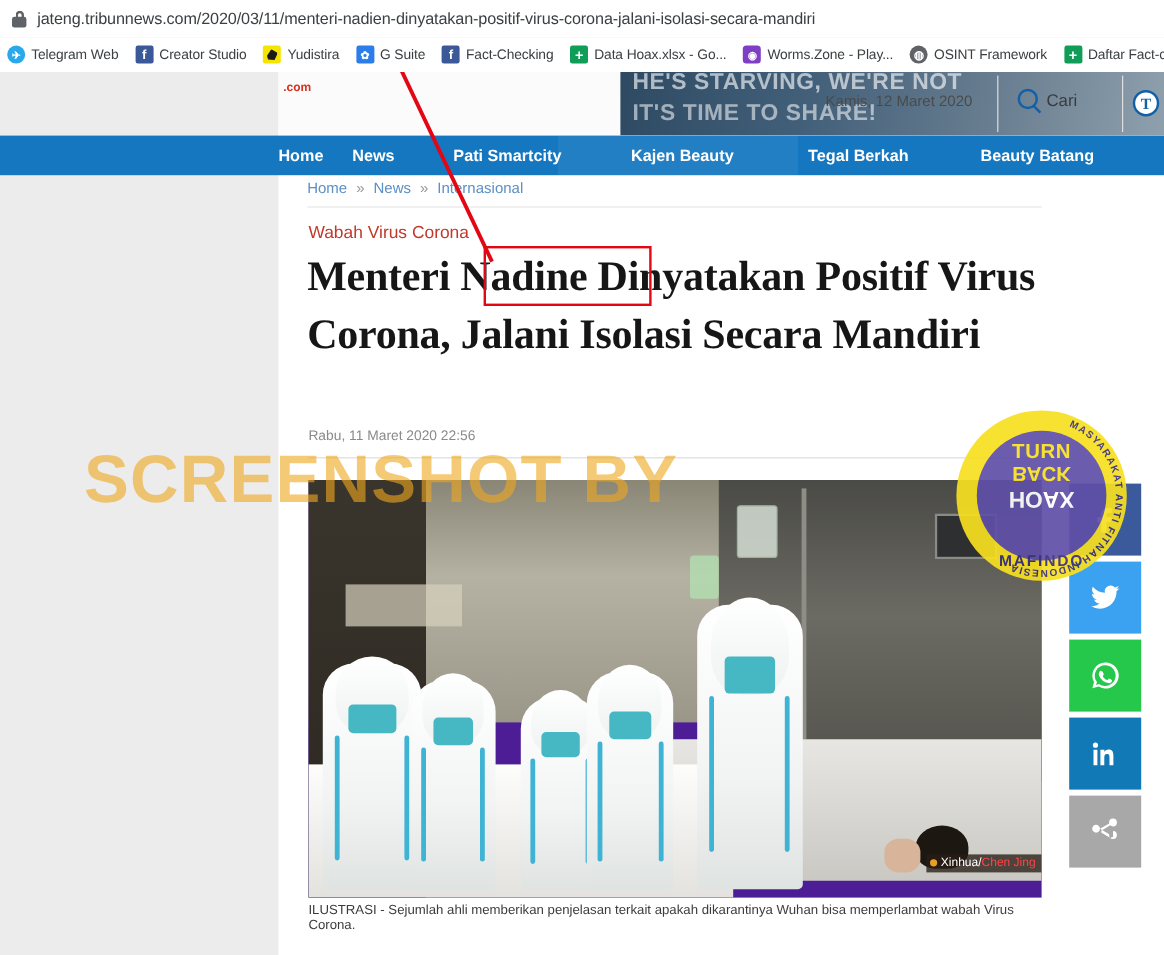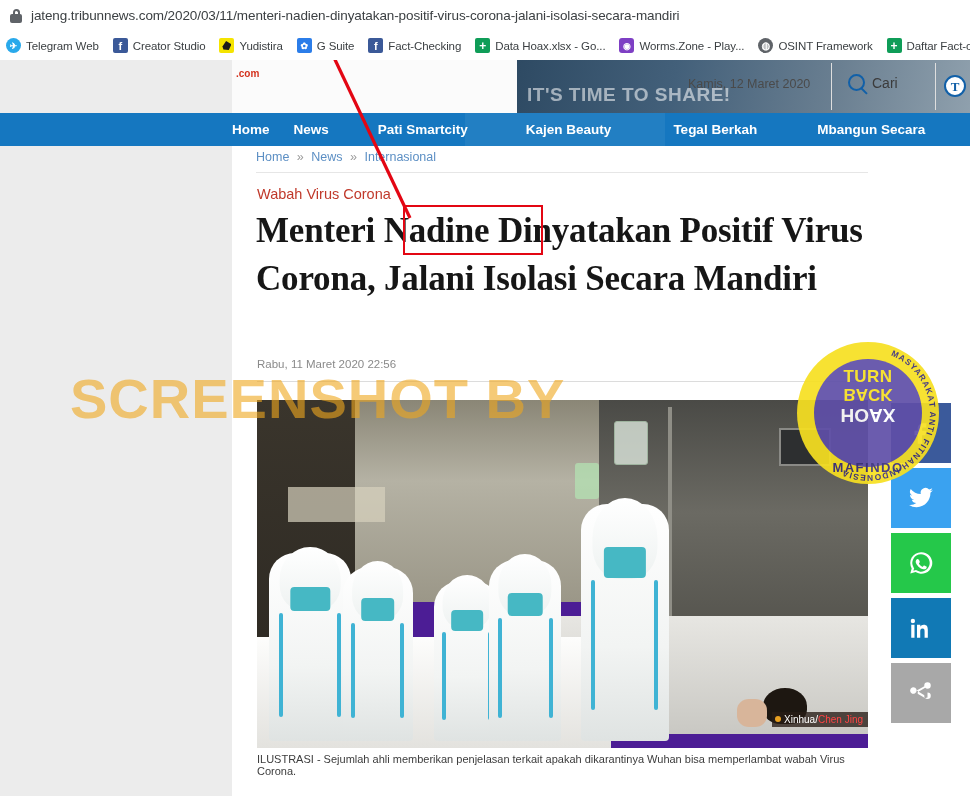--- a/index.html
+++ b/index.html
@@ -187,20 +187,21 @@
       <span class="bm-label">Daftar Fact-check...</span>
     </div>
   </div>
 </div>
 
 <div class="page-bg"></div>
 <div class="page-white"></div>
 
 <div class="site-header">
   <div class="promo-banner">
+    <div class="ptxt">HE'S STARVING, WE'RE NOT</div>
     <div class="ptxt2">IT'S TIME TO SHARE!</div>
   </div>
 </div>
 <div class="header-fade"></div>
 
 <div class="logo">
   <span class="logo-dotcom">.com</span>
 </div>
 
 <div class="header-date">Kamis, 12 Maret 2020</div>
@@ -217,21 +218,21 @@
 </div>
 
 <div class="navbar">
   <div class="nav-shade"></div>
   <div class="navbar-inner">
     <span class="nav-item" style="margin-right:24px;">Home</span>
     <span class="nav-item" style="margin-right:49px;">News</span>
     <span class="nav-item" style="margin-right:58px;">Pati Smartcity</span>
     <span class="nav-item" style="margin-right:62px;">Kajen Beauty</span>
     <span class="nav-item" style="margin-right:60px;">Tegal Berkah</span>
-    <span class="nav-item" style="margin-right:68px;">Mbangun Secara</span>
+    <span class="nav-item" style="margin-right:68px;">Beauty Batang</span>
 
   </div>
 </div>
 
 <div class="breadcrumb">
   <span>Home</span>
   <span class="sep">»</span>
   <span>News</span>
   <span class="sep">»</span>
   <span>Internasional</span>

